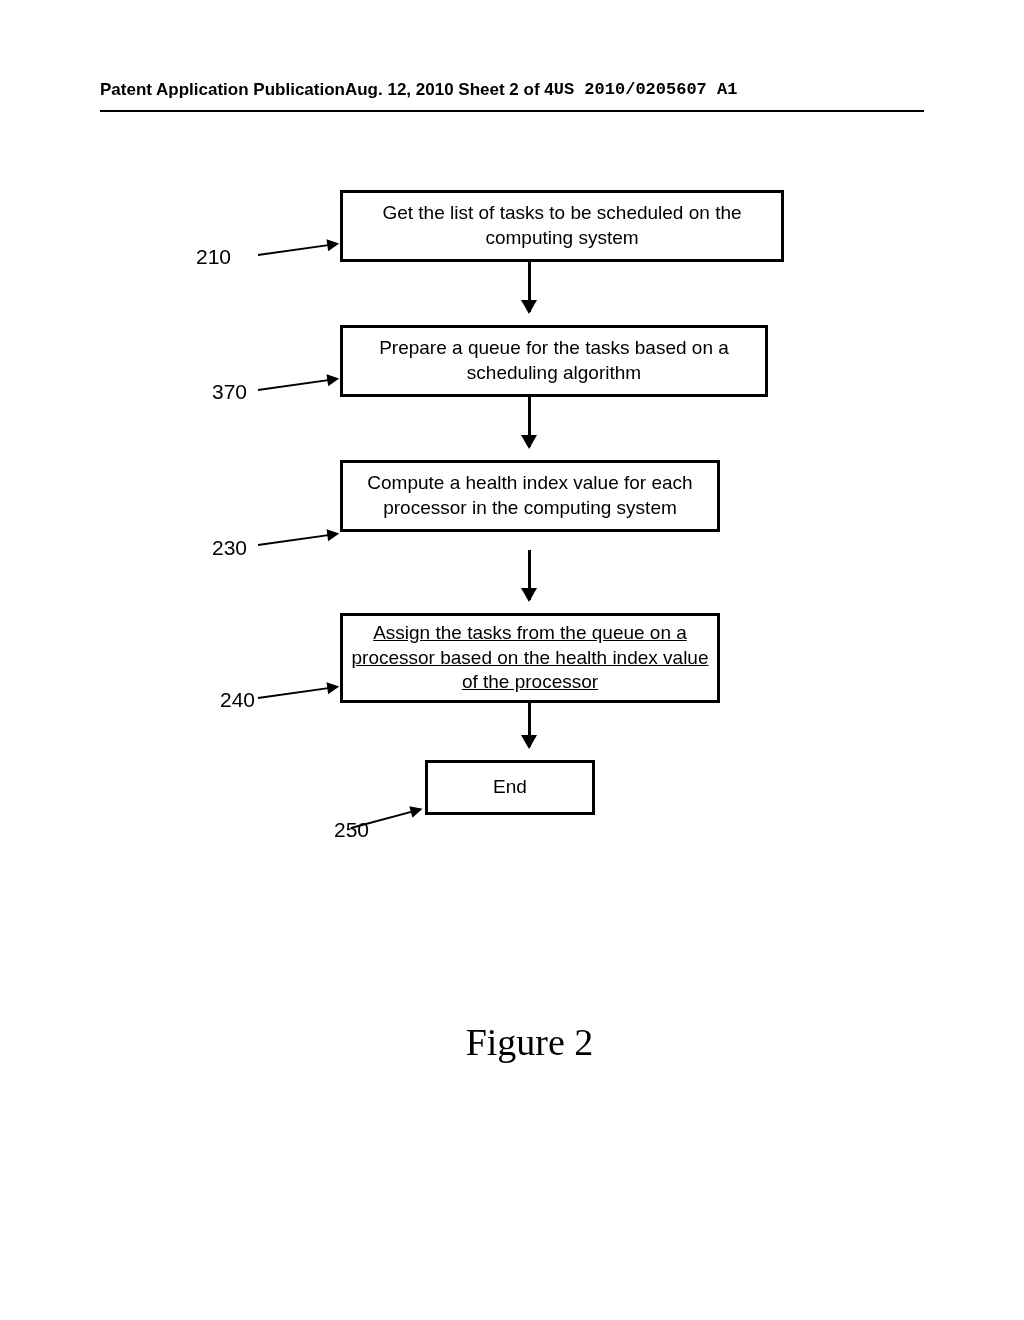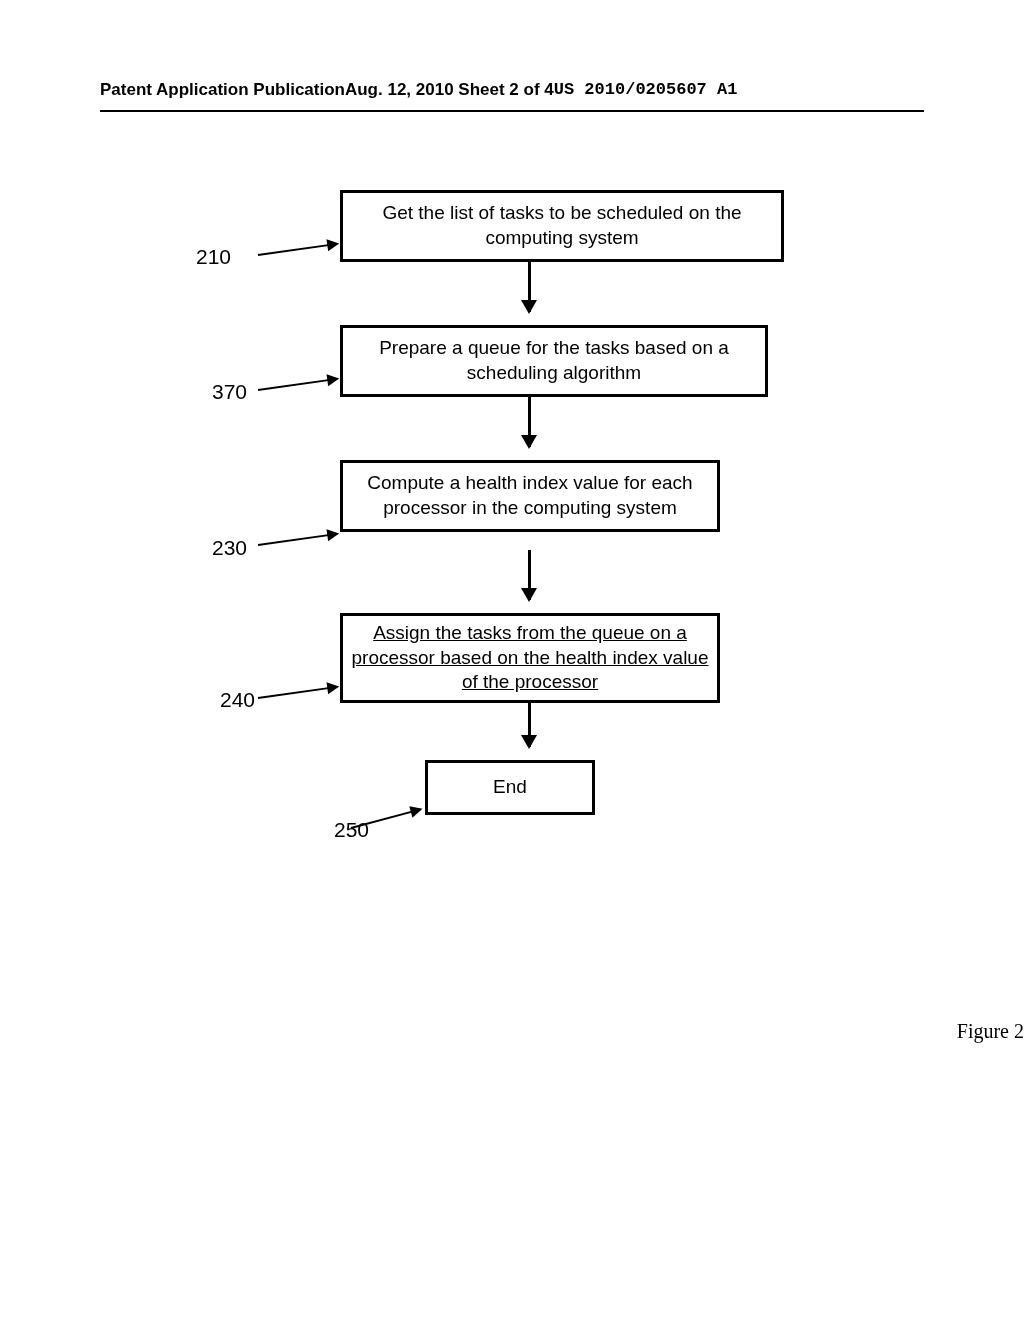--- a/index.html
+++ b/index.html
@@ -112,23 +112,23 @@
     .line3 { left: 258px; top: 354px; width: 80px; transform: rotate(-8deg); }
     .label4 { left: 220px; top: 498px; }
     .line4 { left: 258px; top: 507px; width: 80px; transform: rotate(-8deg); }
     .label5 { left: 305px; top: 628px; margin-left: 29px; }
     .line5 { left: 351px; top: 637px; width: 72px; transform: rotate(-15deg); }
     .figure-caption {
       position: absolute;
       top: 1020px;
       left: 0;
       width: 100%;
-      text-align: right;
+      text-align: center;
       font-family: 'Times New Roman', serif;
-      font-size: 20px;
+      font-size: 38px;
       padding-left: 35px;
     }
   </style>
 </head>
 <body>
 
 <div class="header">
   <span class="header-left">Patent Application Publication</span>
   <span class="header-center">Aug. 12, 2010   Sheet 2 of 4</span>
   <span class="header-right">US 2010/0205607 A1</span>

